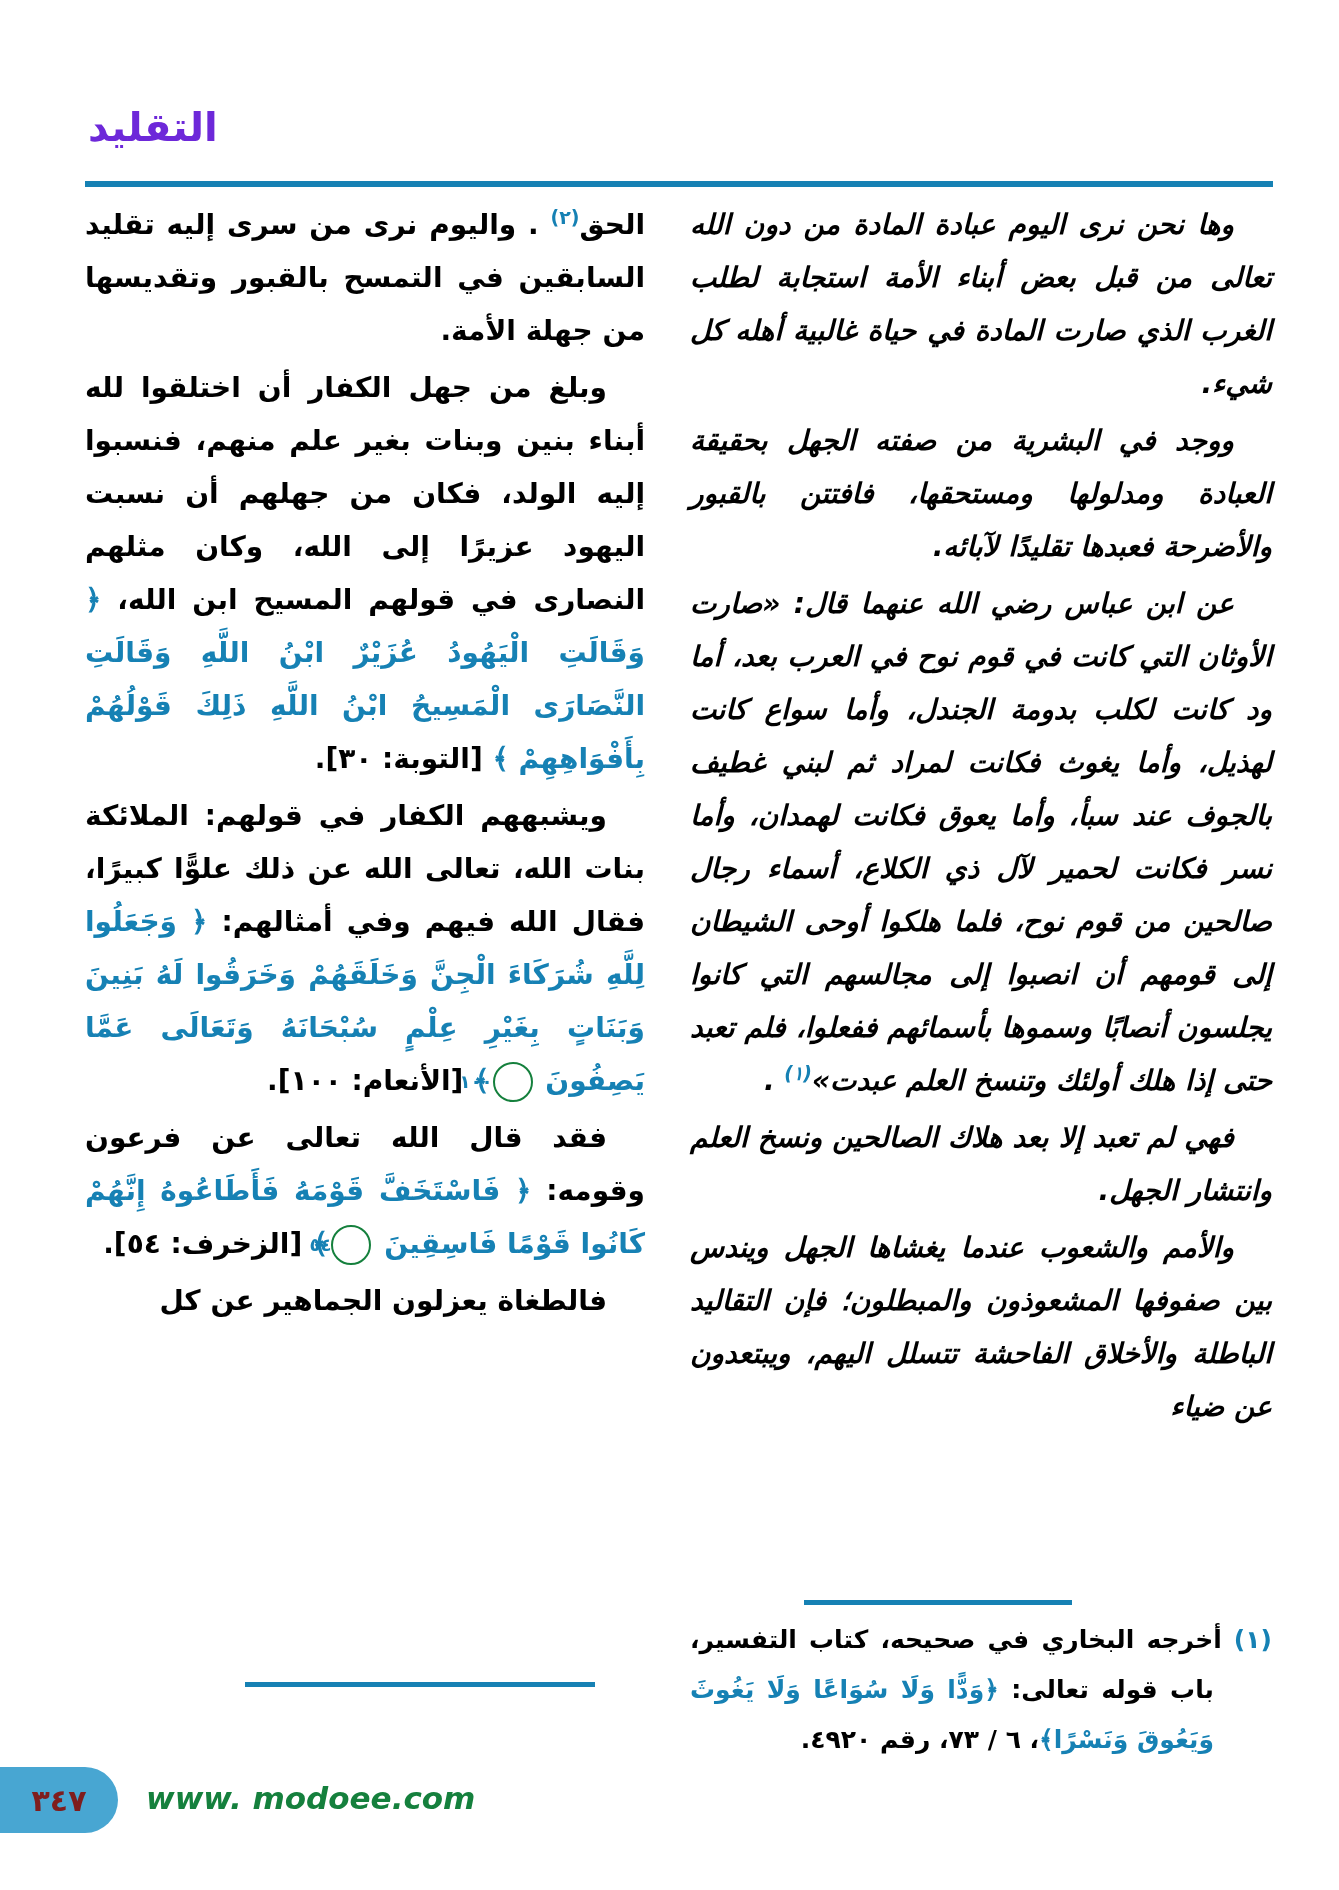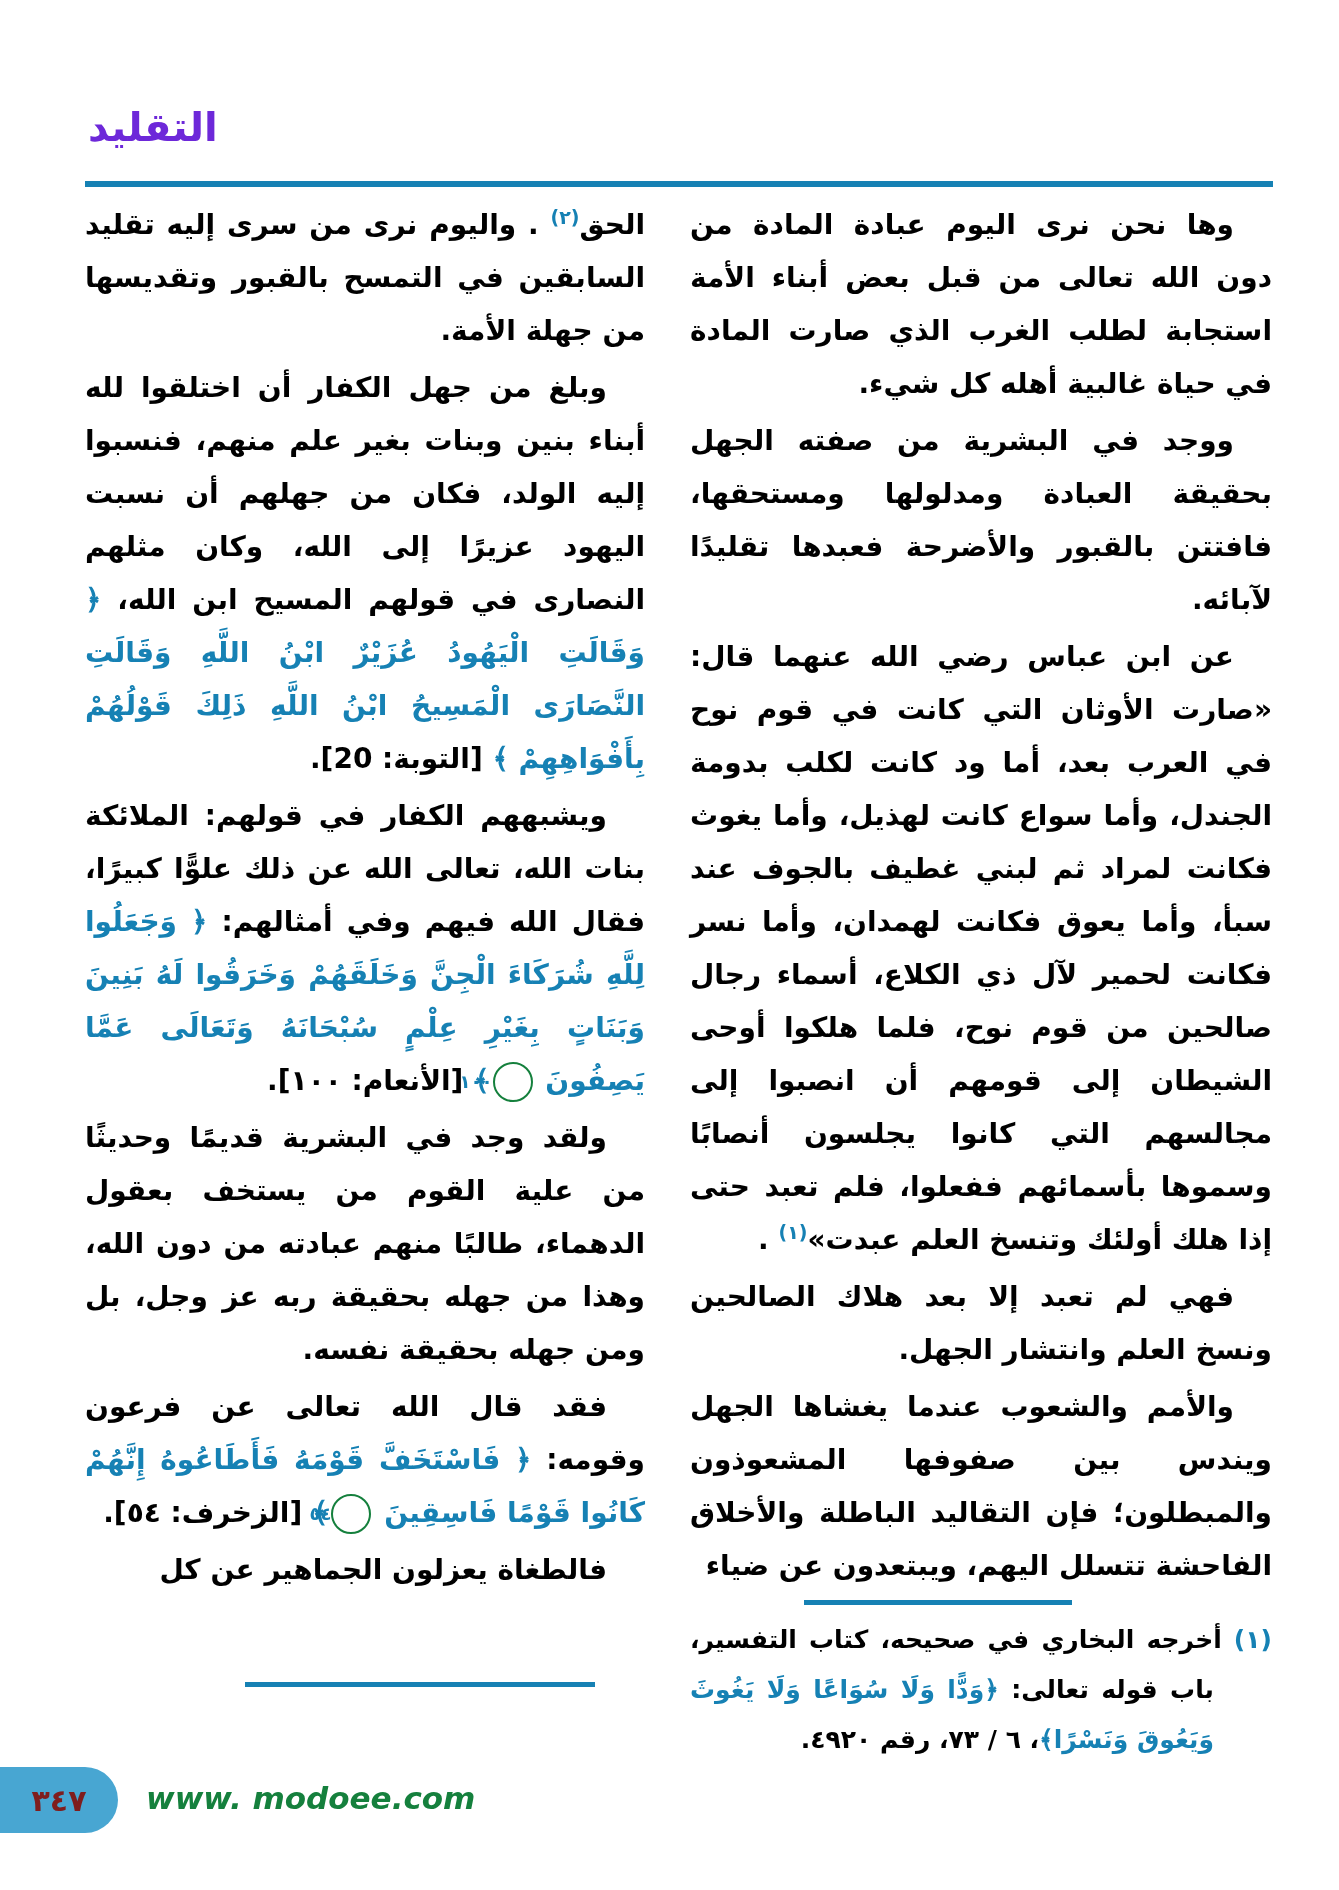--- a/index.html
+++ b/index.html
@@ -16,21 +16,21 @@
   }
   .header-rule {
     position:absolute; top:181px; left:85px; width:1188px; height:6px;
     background:#1681b4;
   }
   .col {
     position:absolute; top:198px;
     font-size:28px; font-weight:bold; line-height:53px;
     text-align:justify; direction:rtl;
   }
-  .col-right { right:67px;  width:582px; }
+  .col-right { right:67px;  width:582px;font-style:italic; }
   .col-left  { left:85px;   width:560px; }
   .col p { margin-bottom:4px; }
   .indent { text-indent:38px; }
   .quran { color:#1681b4; }
   .ayah-ref { color:#000; }
   .fn-marker {
     color:#1681b4; font-size:19px; vertical-align:super; line-height:0;
     font-weight:bold;
   }
   .verse-badge {
@@ -83,27 +83,24 @@
   <p class="indent">
     <span>والأمم والشعوب عندما يغشاها الجهل ويندس بين صفوفها المشعوذون والمبطلون؛ فإن التقاليد الباطلة والأخلاق الفاحشة تتسلل اليهم، ويبتعدون عن ضياء</span>
   </p>
 </div>
 
 <div class="col col-left">
   <p>
     <span>الحق</span><span class="fn-marker">(٢)</span><span> . واليوم نرى من سرى إليه تقليد السابقين في التمسح بالقبور وتقديسها من جهلة الأمة.</span>
   </p>
   <p class="indent">
-    <span>وبلغ من جهل الكفار أن اختلقوا لله أبناء بنين وبنات بغير علم منهم، فنسبوا إليه الولد، فكان من جهلهم أن نسبت اليهود عزيرًا إلى الله، وكان مثلهم النصارى في قولهم المسيح ابن الله، </span><span class="quran">﴿ وَقَالَتِ الْيَهُودُ عُزَيْرٌ ابْنُ اللَّهِ وَقَالَتِ النَّصَارَى الْمَسِيحُ ابْنُ اللَّهِ ذَلِكَ قَوْلُهُمْ بِأَفْوَاهِهِمْ ﴾</span><span class="ayah-ref"> [التوبة: 20].</span>
+    <span>وبلغ من جهل الكفار أن اختلقوا لله أبناء بنين وبنات بغير علم منهم، فنسبوا إليه الولد، فكان من جهلهم أن نسبت اليهود عزيرًا إلى الله، وكان مثلهم النصارى في قولهم المسيح ابن الله، </span><span class="quran">﴿ وَقَالَتِ الْيَهُودُ عُزَيْرٌ ابْنُ اللَّهِ وَقَالَتِ النَّصَارَى الْمَسِيحُ ابْنُ اللَّهِ ذَلِكَ قَوْلُهُمْ بِأَفْوَاهِهِمْ ﴾</span><span class="ayah-ref"> [التوبة: ٣٠].</span>
   </p>
   <p class="indent">
     <span>ويشبههم الكفار في قولهم: الملائكة بنات الله، تعالى الله عن ذلك علوًّا كبيرًا، فقال الله فيهم وفي أمثالهم: </span><span class="quran">﴿ وَجَعَلُوا لِلَّهِ شُرَكَاءَ الْجِنَّ وَخَلَقَهُمْ وَخَرَقُوا لَهُ بَنِينَ وَبَنَاتٍ بِغَيْرِ عِلْمٍ سُبْحَانَهُ وَتَعَالَى عَمَّا يَصِفُونَ </span><span class="verse-badge">١٠٠</span><span class="quran">﴾</span><span class="ayah-ref"> [الأنعام: ١٠٠].</span>
-  </p>
-  <p class="indent">
-    <span>ولقد وجد في البشرية قديمًا وحديثًا من علية القوم من يستخف بعقول الدهماء، طالبًا منهم عبادته من دون الله، وهذا من جهله بحقيقة ربه عز وجل، بل ومن جهله بحقيقة نفسه.</span>
   </p>
   <p class="indent">
     <span>فقد قال الله تعالى عن فرعون وقومه: </span><span class="quran">﴿ فَاسْتَخَفَّ قَوْمَهُ فَأَطَاعُوهُ إِنَّهُمْ كَانُوا قَوْمًا فَاسِقِينَ </span><span class="verse-badge">٥٤</span><span class="quran">﴾</span><span class="ayah-ref"> [الزخرف: ٥٤].</span>
   </p>
   <p class="indent">
     <span>فالطغاة يعزلون الجماهير عن كل</span>
   </p>
 </div>
 
 <div class="footnotes footnotes-right">

